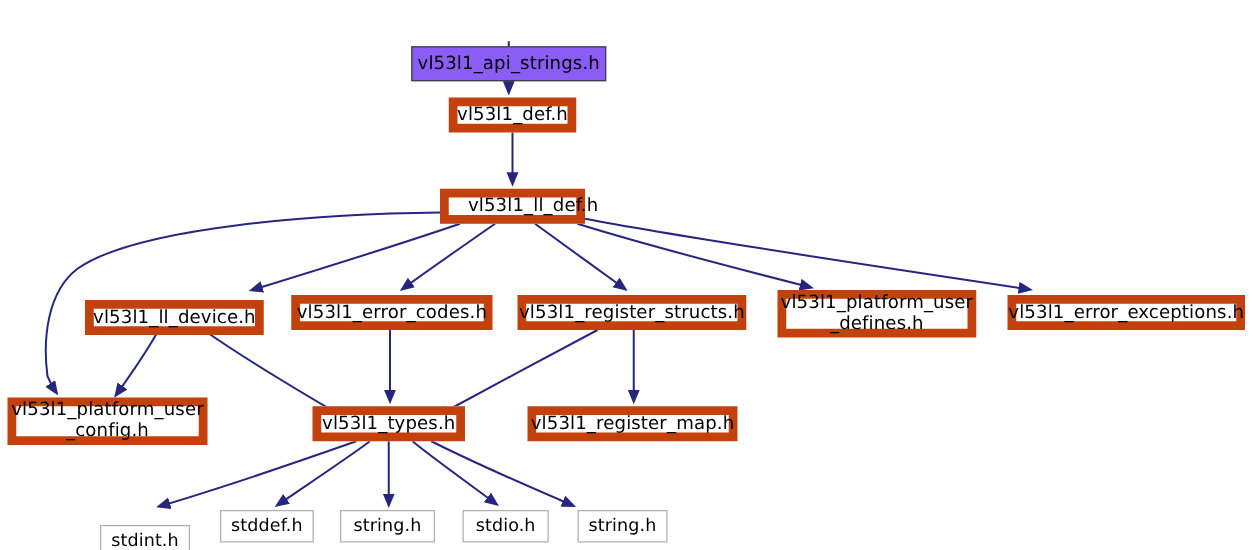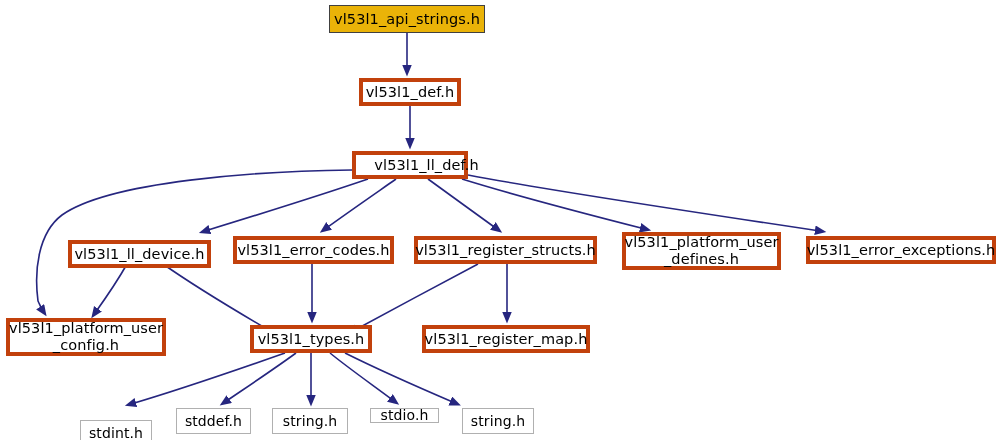--- a/index.html
+++ b/index.html
@@ -24,30 +24,31 @@
     pointer-events: none;
   }
   .node {
     position: absolute;
     box-sizing: border-box;
     display: flex;
     align-items: center;
     justify-content: center;
     text-align: center;
     background: #ffffff;
-    border: 4px solid #c2410c;
+    border: 7px solid #c2410c;
     color: #000000;
     font-size: 14.5px;
     line-height: 17px;
     white-space: pre-line;
     letter-spacing: 0.1px;
   }
   .node.root {
-    background: #eab308;
+    background: #8b5cf6;
     border: 1px solid #404040;
+    margin-top: 32px;
   }
   .node.sys {
     border: 1px solid #b0b0b0;
     font-size: 14px;
   }
   .node-label {
     display: block;
     padding: 0 2px;
   }
 </style>
@@ -92,16 +93,16 @@
       <div class="node" style="left: 622px; top: 232px; width: 159px; height: 38px;"><span class="node-label">vl53l1_platform_user
 _defines.h</span></div>
       <div class="node" style="left: 806px; top: 236px; width: 190px; height: 28px;"><span class="node-label">vl53l1_error_exceptions.h</span></div>
       <div class="node" style="left: 6px; top: 318px; width: 160px; height: 38px;"><span class="node-label">vl53l1_platform_user
 _config.h</span></div>
       <div class="node" style="left: 250px; top: 325px; width: 122px; height: 28px;"><span class="node-label">vl53l1_types.h</span></div>
       <div class="node" style="left: 422px; top: 325px; width: 168px; height: 28px;"><span class="node-label">vl53l1_register_map.h</span></div>
       <div class="node sys" style="left: 80px; top: 420px; width: 72px; height: 26px;"><span class="node-label">stdint.h</span></div>
       <div class="node sys" style="left: 176px; top: 408px; width: 75px; height: 26px;"><span class="node-label">stddef.h</span></div>
       <div class="node sys" style="left: 272px; top: 408px; width: 76px; height: 26px; text-align: right;"><span class="node-label">string.h</span></div>
-      <div class="node sys" style="left: 370px; top: 408px; width: 69px; height: 15px;"><span class="node-label">stdio.h</span></div>
+      <div class="node sys" style="left: 370px; top: 408px; width: 69px; height: 26px;"><span class="node-label">stdio.h</span></div>
       <div class="node sys" style="left: 462px; top: 408px; width: 72px; height: 26px;"><span class="node-label">string.h</span></div>
     </div>
 </div>
 
 </body></html>

